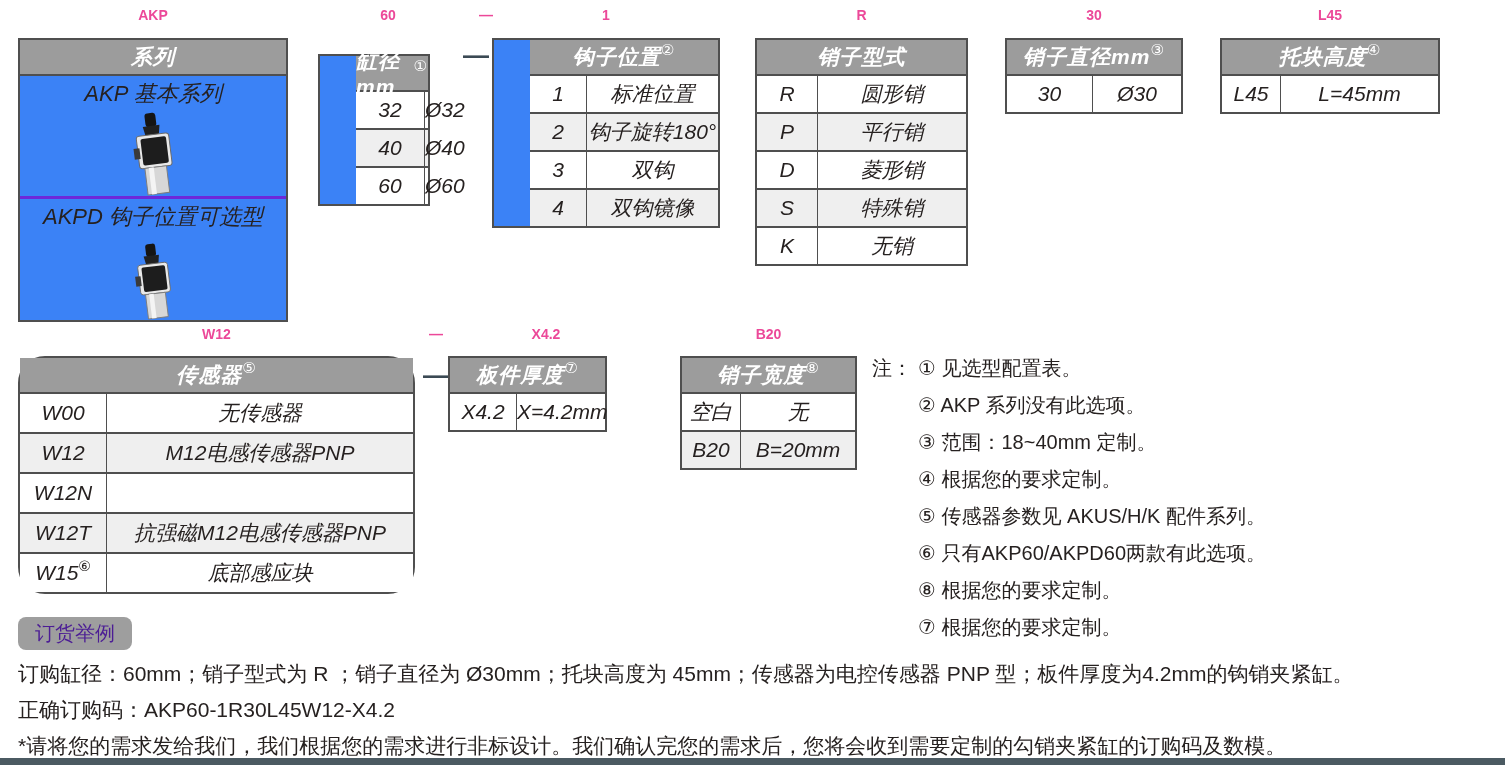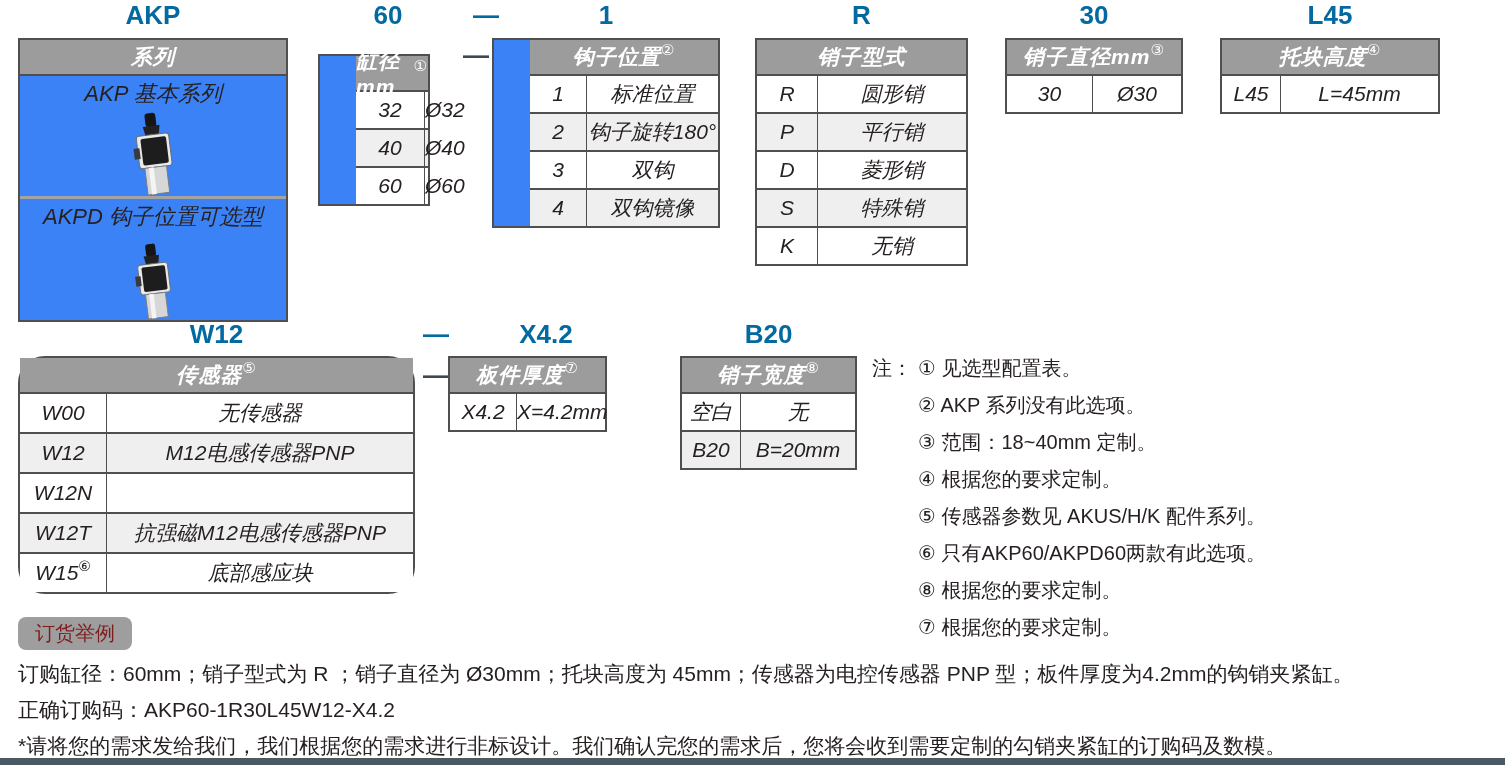--- a/index.html
+++ b/index.html
@@ -3,21 +3,21 @@
 <meta charset="utf-8">
 <style>
   html,body { margin:0; padding:0; }
   body {
     width:1505px; height:776px; position:relative; background:#ffffff;
     font-family:"Liberation Sans","DejaVu Sans",sans-serif;
     color:#262120; overflow:hidden;
   }
   .code {
     position:absolute; top:2px; height:26px; line-height:26px;
-    font-weight:bold; font-size:26px; color:#0369a1; text-align:center;
+    font-weight:bold; font-size:14px; color:#ec4899; text-align:center;
   }
   .code2 { top:321px; }
   .dash {
     position:absolute; font-weight:bold; color:#3b4a54; text-align:center;
     font-size:26px; line-height:26px;
   }
   .opt-table {
     position:absolute; border:2px solid #4f4f4f; background:#3b82f6;
     box-sizing:border-box;
     font-style:italic;
@@ -37,32 +37,32 @@
   .cell-code {
     width:var(--c1,60px); flex:none; border-right:1px solid #4f4f4f;
     display:flex; align-items:center; justify-content:center;
   }
   .cell-code sup { font-size:14px; line-height:0; position:relative; top:-7px; }
   .cell-desc { flex:1; display:flex; align-items:center; justify-content:center; }
   .series-cell {
     border-top:2px solid #4f4f4f; height:120px; text-align:center;
     display:flex; flex-direction:column; align-items:center;
   }
-  .series-cell + .series-cell { border-top:3px solid #a3a3a3; height:121px;gap:8px; }
+  .series-cell + .series-cell { border-top:3px solid #6d28d9; height:121px;gap:8px; }
   .series-label { font-size:22px; margin-top:3px; white-space:nowrap; }
   .product-svg { margin-top:2px; }
   .notes {
     position:absolute; left:872px; top:350px; display:flex;
     font-size:20px; line-height:37px; color:#262120;
   }
   .notes-prefix { flex:none; margin-right:6px; }
   .badge {
     position:absolute; left:18px; top:617px; height:33px; line-height:33px;
     padding:0 17px; background:#9e9e9e; border-radius:8px;
-    color:#7f1d1d; font-size:20px;
+    color:#4c1d95; font-size:20px;
   }
   .order-line { position:absolute; left:18px; font-size:21px; white-space:nowrap; }
   .bottom-bar { position:absolute; left:0; top:758px; width:1505px; height:7px; background:#4b5a62; }
 </style>
 </head>
 <body>
 
 <div class="code" style="left:18px;width:270px;">AKP</div>
 <div class="code" style="left:318px;width:140px;">60</div>
 <div class="code" style="left:468px;width:36px;">—</div>

